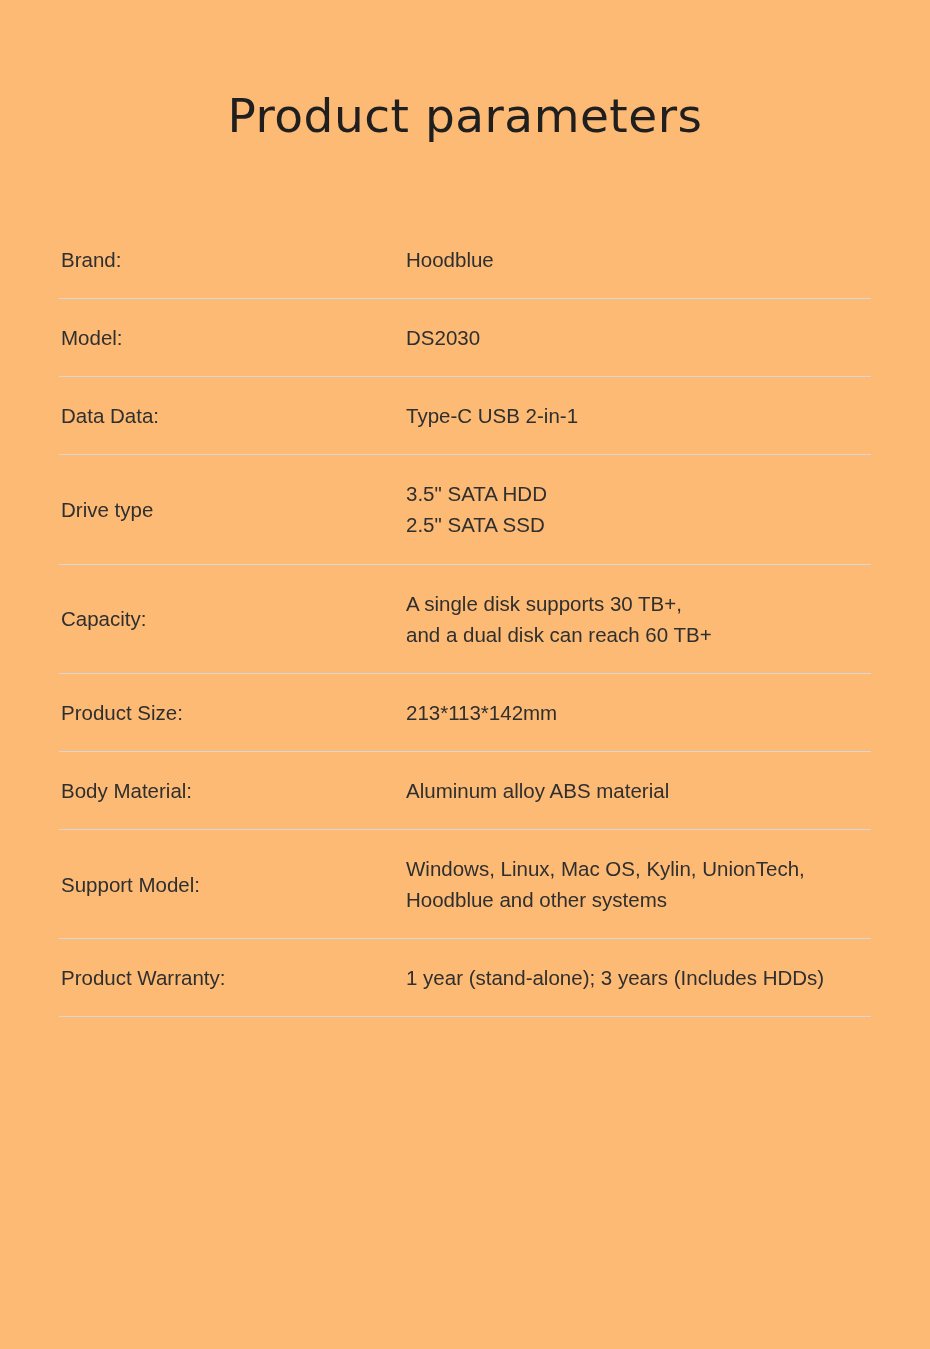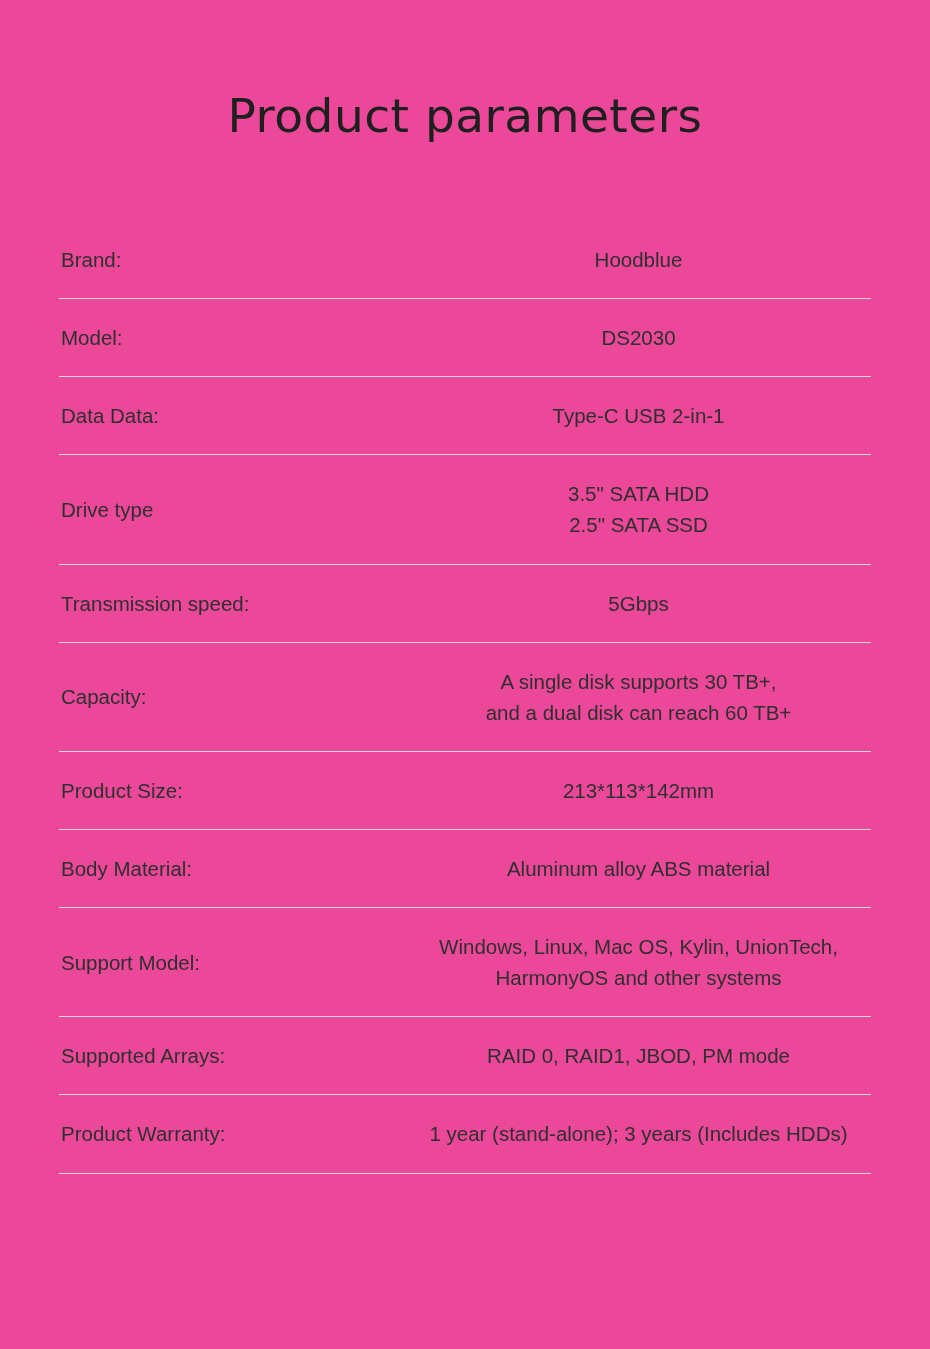--- a/index.html
+++ b/index.html
@@ -12,21 +12,21 @@
     height: 1349px;
     font-family: "Liberation Sans", sans-serif;
     color: #2b2b2b;
     -webkit-font-smoothing: antialiased;
   }
   .page {
     width: 930px;
     height: 1349px;
     position: relative;
     box-sizing: border-box;
-    background: #ec4899;
+    background: #fdba74;
   }
   .title {
     text-align: center;
     font-size: 47px;
     font-weight: 400;
     letter-spacing: 0.5px;
     color: #1f1f1f;
     padding-top: 88px;
     margin: 0;
     font-family: "DejaVu Sans", sans-serif;
@@ -59,21 +59,20 @@
     padding-top: 24px;
     padding-bottom: 24px;
   }
   .spec-value {
     padding-top: 24px;
     padding-bottom: 24px;
     padding-left: 0px;
   }
   .spec-value .line {
     display: block;
-    text-align: center;
   }
   .spec-value .line + .line {
     margin-top: 2px;
   }
 </style>
 </head>
 <body>
 
 <div class="page">
   <h1 class="title">Product parameters</h1>
@@ -98,26 +97,20 @@
           </td>
         </tr>
         <tr class="spec-row">
           <td class="spec-label">Drive type</td>
           <td class="spec-value">
             <span class="line">3.5" SATA HDD</span>
             <span class="line">2.5" SATA SSD</span>
           </td>
         </tr>
         <tr class="spec-row">
-          <td class="spec-label">Transmission speed:</td>
-          <td class="spec-value">
-            <span class="line">5Gbps</span>
-          </td>
-        </tr>
-        <tr class="spec-row">
           <td class="spec-label">Capacity:</td>
           <td class="spec-value">
             <span class="line">A single disk supports 30 TB+,</span>
             <span class="line">and a dual disk can reach 60 TB+</span>
           </td>
         </tr>
         <tr class="spec-row">
           <td class="spec-label">Product Size:</td>
           <td class="spec-value">
             <span class="line">213*113*142mm</span>
@@ -126,27 +119,21 @@
         <tr class="spec-row">
           <td class="spec-label">Body Material:</td>
           <td class="spec-value">
             <span class="line">Aluminum alloy ABS material</span>
           </td>
         </tr>
         <tr class="spec-row">
           <td class="spec-label">Support Model:</td>
           <td class="spec-value">
             <span class="line">Windows, Linux, Mac OS, Kylin, UnionTech,</span>
-            <span class="line">HarmonyOS and other systems</span>
-          </td>
-        </tr>
-        <tr class="spec-row">
-          <td class="spec-label">Supported Arrays:</td>
-          <td class="spec-value">
-            <span class="line">RAID 0, RAID1, JBOD, PM mode</span>
+            <span class="line">Hoodblue and other systems</span>
           </td>
         </tr>
         <tr class="spec-row">
           <td class="spec-label">Product Warranty:</td>
           <td class="spec-value">
             <span class="line">1 year (stand-alone); 3 years (Includes HDDs)</span>
           </td>
         </tr>
       </tbody>
   </table>

